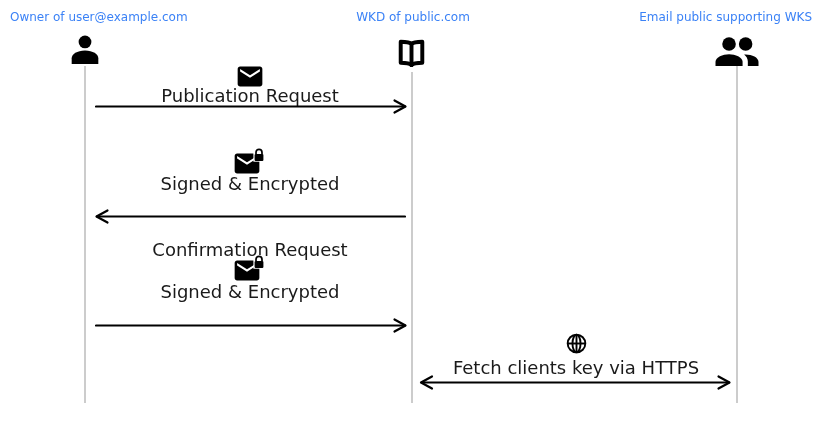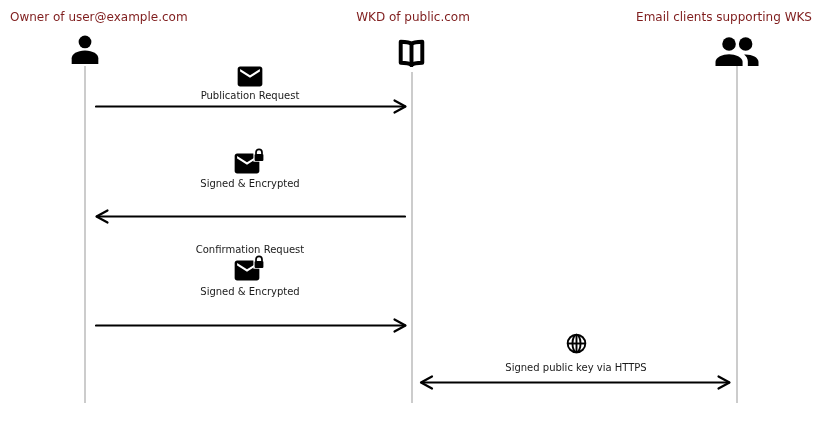--- a/index.html
+++ b/index.html
@@ -1,31 +1,31 @@
 <!DOCTYPE html>
 <html><head>
 <meta charset="utf-8">
 <style>
   html,body{margin:0;padding:0;background:#ffffff;}
   #stage{position:relative;width:823px;height:428px;background:#ffffff;overflow:hidden;
          font-family:"DejaVu Sans","Liberation Sans",sans-serif;}
-  .actor-label{position:absolute;top:10px;font-size:12px;line-height:15px;color:#7f1d1d;white-space:nowrap;}
-  .msg-label{position:absolute;transform:translateX(-50%);font-size:10px;line-height:17px;color:#1a1a1a;white-space:nowrap;}
+  .actor-label{position:absolute;top:10px;font-size:12px;line-height:15px;color:#3b82f6;white-space:nowrap;}
+  .msg-label{position:absolute;transform:translateX(-50%);font-size:18px;line-height:17px;color:#1a1a1a;white-space:nowrap;}
   .lifeline{position:absolute;width:2px;background:#cccccc;}
   .abs{position:absolute;}
   svg{display:block;}
 </style>
 </head>
 <body>
 
 <div id="stage">
 
   <div class="actor-label" style="left:10px;">Owner of user@example.com</div>
   <div class="actor-label" style="left:413px;transform:translateX(-50%);">WKD of public.com</div>
-  <div class="actor-label" style="right:11px;">Email clients supporting WKS</div>
+  <div class="actor-label" style="right:11px;">Email public supporting WKS</div>
 
   <div class="abs" style="left:68px;top:34px;">
     <svg width="34" height="30" viewBox="0 0 24 21">
       <circle cx="12" cy="5.5" r="4.5" fill="#000"></circle>
       <path d="M12 11.5c-5.6 0-9.4 2.6-9.4 5.5V21h18.8v-4c0-2.9-3.8-5.5-9.4-5.5z" fill="#000"></path>
     </svg>
   </div>
 
   <div class="abs" style="left:393px;top:36px;">
     <svg width="37" height="35" viewBox="0 0 24 24" fill="none" stroke="#000" stroke-width="2.7" stroke-linejoin="round" stroke-linecap="round">
@@ -101,21 +101,21 @@
   </div>
 
   <div class="abs" style="left:565px;top:332px;">
     <svg width="23" height="23" viewBox="0 0 24 24" fill="none" stroke="#000" stroke-width="2">
       <circle cx="12" cy="12" r="9.2"></circle>
       <ellipse cx="12" cy="12" rx="4.2" ry="9.2"></ellipse>
       <path d="M2.8 12H21.2"></path>
       <path d="M12 2.8V21.2"></path>
     </svg>
   </div>
-  <div class="msg-label" style="left:576px;top:359px;">Signed public key via HTTPS</div>
+  <div class="msg-label" style="left:576px;top:359px;">Fetch clients key via HTTPS</div>
   <div class="abs" style="left:419px;top:374px;">
     <svg width="313" height="17" viewBox="0 0 313 17" fill="none" stroke="#000" stroke-width="2.2" stroke-linecap="round" stroke-linejoin="round">
       <path d="M2.5 8.5H310"></path>
       <path d="M13 2.5L2 8.5L13 14.5"></path>
       <path d="M299.5 2.5L310.5 8.5L299.5 14.5"></path>
     </svg>
   </div>
 
 </div>
 

